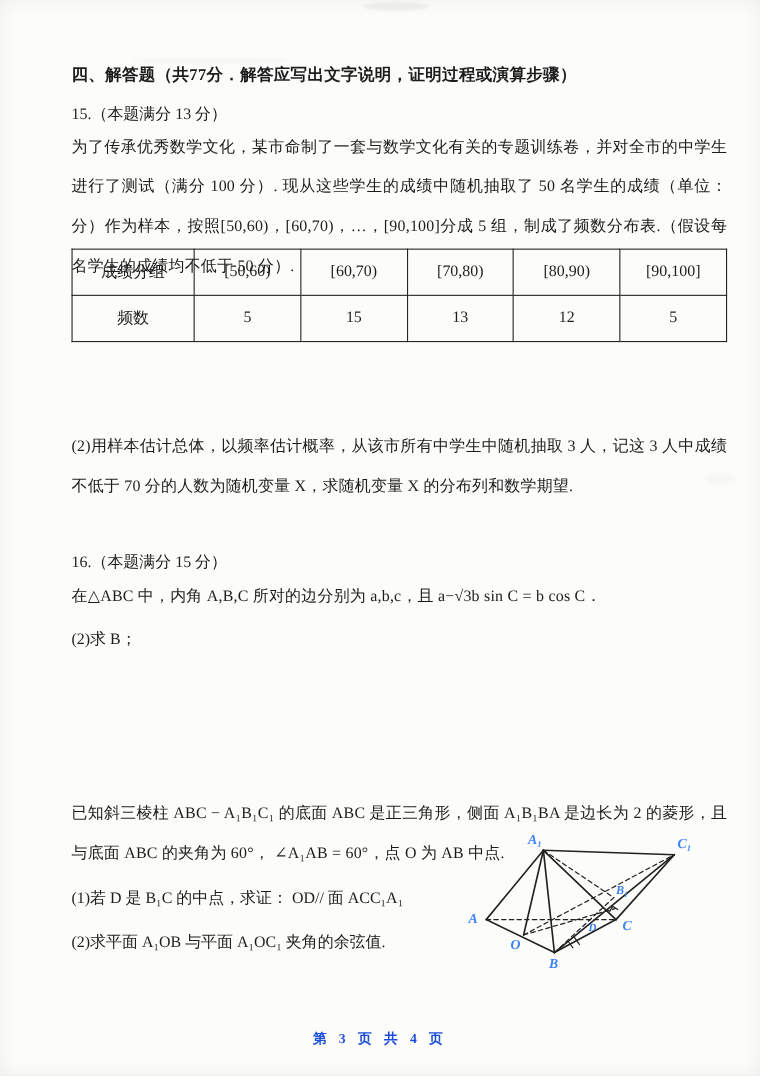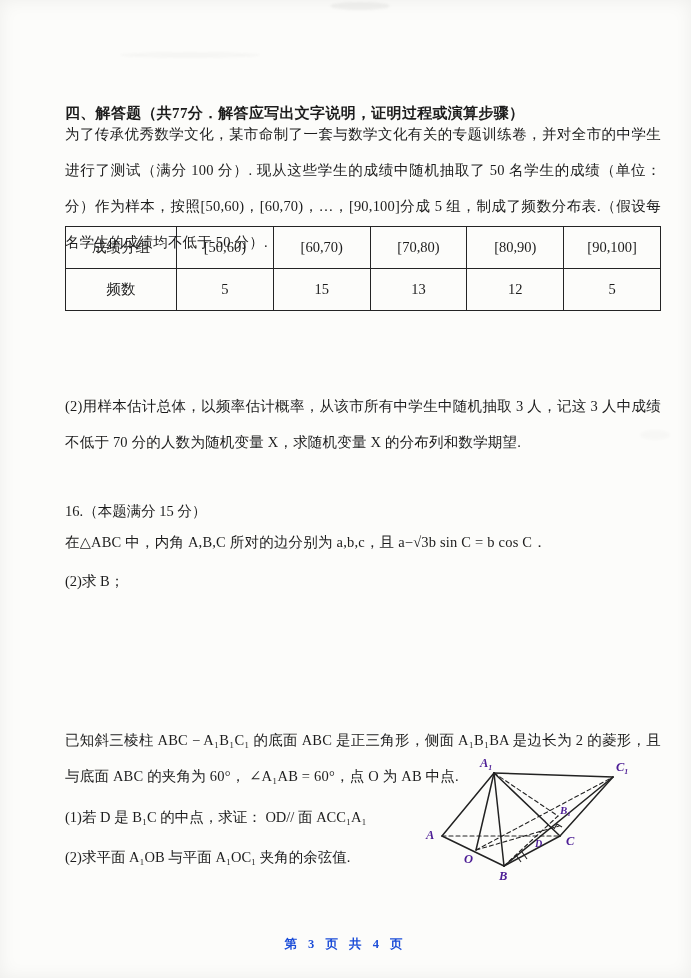--- a/index.html
+++ b/index.html
@@ -36,38 +36,39 @@
   
   .mathline{display:flex;align-items:center;font-size:14.5px;}
   .frac{display:inline-flex;flex-direction:column;align-items:center;margin:0 4px;font-style:italic;}
   .frac .num{display:block;padding:0 4px 1px;border-bottom:1.3px solid #1c1c1c;line-height:15px;font-size:14px;}
   .frac .den{display:block;padding-top:1px;line-height:15px;font-size:14px;}
   
   .figure-box{position:absolute;left:418px;top:752px;width:255px;height:145px;}
   .figure-box svg{position:absolute;left:0;top:0;}
   .fig-label{
     position:absolute;font-size:12.5px;font-style:italic;font-weight:600;
-    font-family:"Liberation Serif",serif;color:#4c1d95;white-space:nowrap;
+    font-family:"Liberation Serif",serif;color:#3b82f6;white-space:nowrap;
   }
   .footer{
     position:absolute;left:0;right:0;top:936px;text-align:center;
     font-size:12.5px;letter-spacing:4px;color:#1d4ed8;font-weight:600;
   }
 </style>
 </head>
 <body>
 
 <div class="page">
 
   <div class="smudge" style="left:330px;top:2px;width:60px;height:8px;"></div>
   <div class="smudge" style="left:120px;top:52px;width:140px;height:6px;opacity:.5;"></div>
   <div class="smudge" style="left:640px;top:430px;width:30px;height:10px;opacity:.4;"></div>
 
-  <div class="blk sec-head" style="top:58px;margin-top:44px;">四、解答题（共77分．解答应写出文字说明，证明过程或演算步骤）</div>
+  <div class="blk sec-head" style="top:58px;">四、解答题（共77分．解答应写出文字说明，证明过程或演算步骤）</div>
 
+  <div class="blk title-line" style="top:93px;">15.（本题满分 13 分）</div>
 
   <div class="blk para" style="top:116px;">为了传承优秀数学文化，某市命制了一套与数学文化有关的专题训练卷，并对全市的中学生进行了测试（满分 100 分）. 现从这些学生的成绩中随机抽取了 50 名学生的成绩（单位：分）作为样本，按照[50,60)，[60,70)，…，[90,100]分成 5 组，制成了频数分布表.（假设每名学生的成绩均不低于 50 分）.</div>
 
   <table class="freq blk" style="position:absolute;top:226px;">
     <tbody>
       <tr>
         <td>成绩分组</td>
         <td>[50,60)</td>
         <td>[60,70)</td>
         <td>[70,80)</td>

